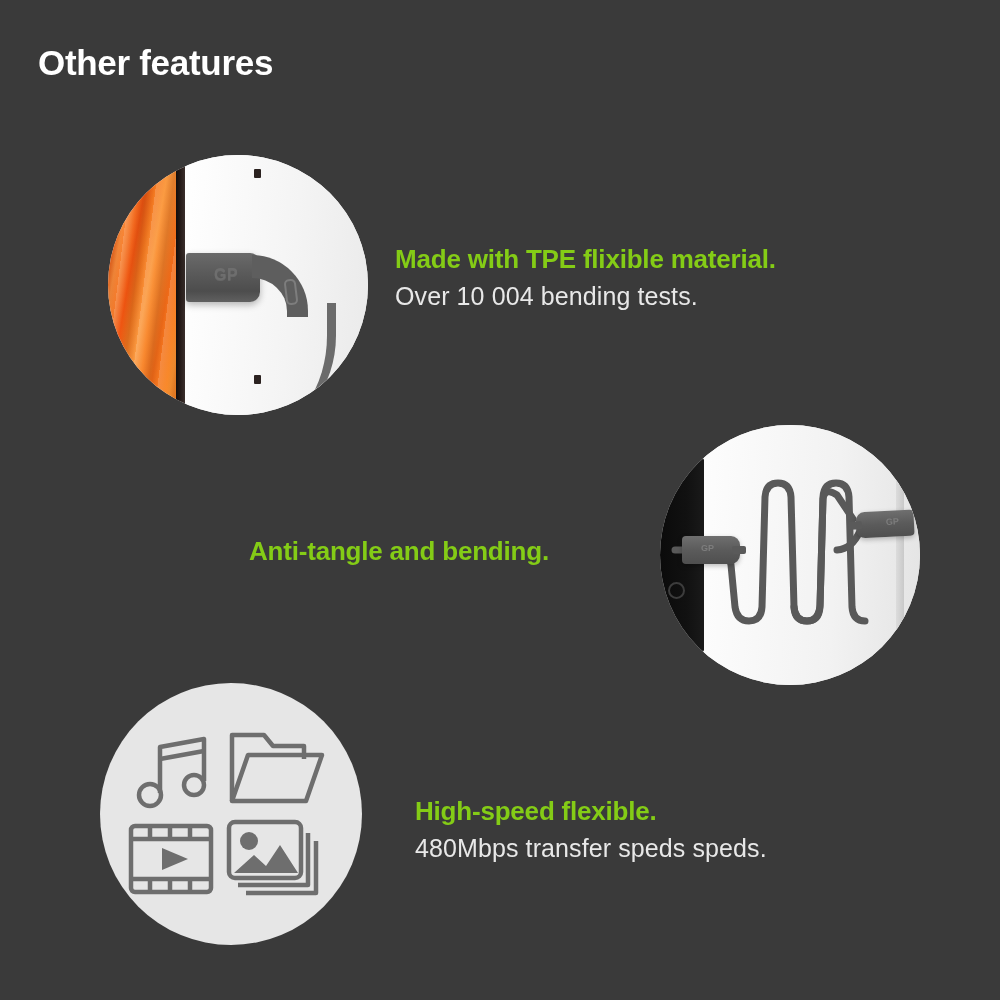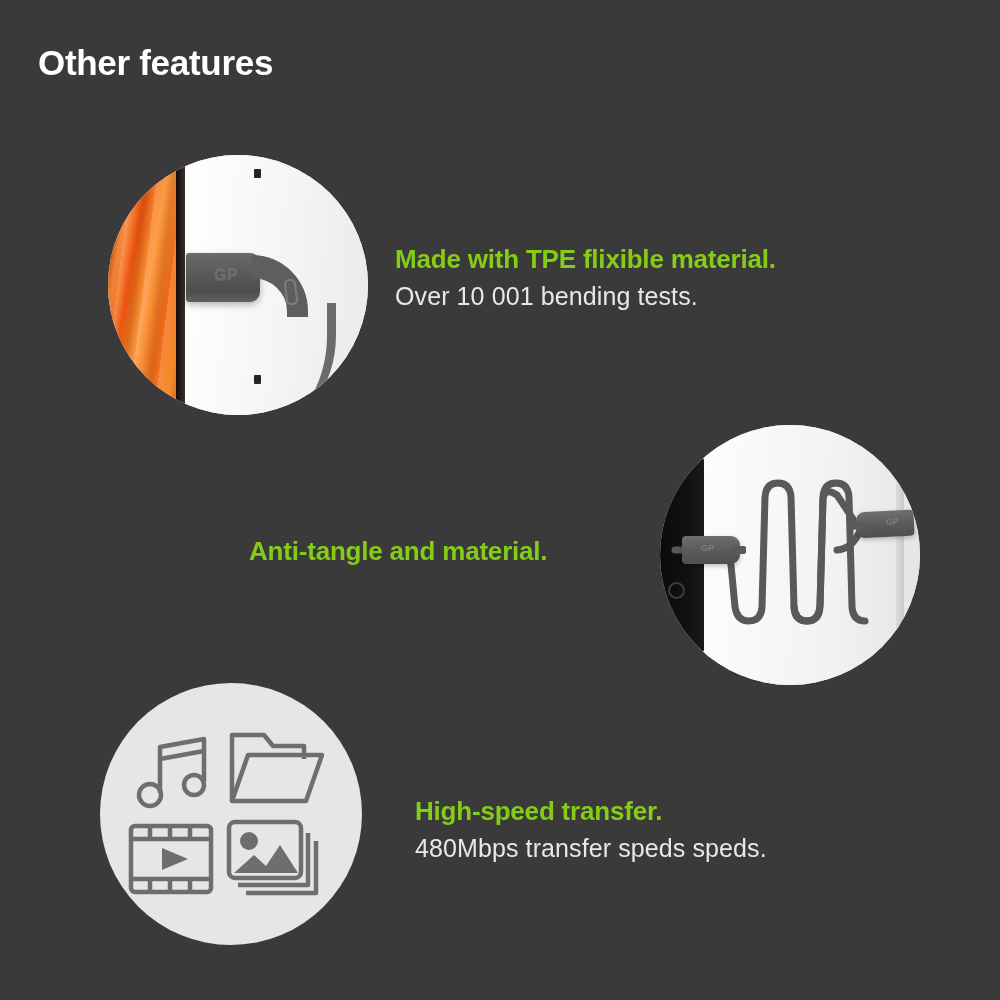--- a/index.html
+++ b/index.html
@@ -332,21 +332,21 @@
       <span class="connector-1-label">GP</span>
     </div>
     <div class="strain-relief-1"></div>
     <div class="strain-slot-1"></div>
     <div class="cable-1"></div>
     <div class="cable-1-tail"></div>
   </div>
 
   <div class="feature-text" id="text-1">
     <div class="feature-title">Made with TPE flixible material.</div>
-    <div class="feature-sub">Over 10 001 bending tests.</div>
+    <div class="feature-sub">Over 10 004 bending tests.</div>
   </div>
 
   <div class="feature-circle" id="circle-2">
 
     <div class="phone2-dark">
       <div class="phone2-hole"></div>
     </div>
     <div class="phone2-white"></div>
     <div class="phone2-edge"></div>
 
@@ -381,21 +381,21 @@
       <span class="cl">GP</span>
       <span class="nub"></span>
     </div>
     <div class="connector-2-right">
       <span class="cl">GP</span>
       <span class="nub"></span>
     </div>
   </div>
 
   <div class="feature-text" id="text-2">
-    <div class="feature-title">Anti-tangle and material.</div>
+    <div class="feature-title">Anti-tangle and bending.</div>
   </div>
 
   <div class="feature-circle" id="circle-3">
     <div class="icon-grid">
 
       <svg class="media-icon" style="left:32px; top:50px;" width="86" height="80" viewBox="0 0 86 80">
         <g fill="none" stroke="#6e6e6e" stroke-width="4.5" stroke-linejoin="round">
           <path d="M 28 60 L 28 14 L 72 6 L 72 48"></path>
           <path d="M 28 26 L 72 18"></path>
         </g>
@@ -428,17 +428,17 @@
           <rect x="3" y="3" width="72" height="56" rx="6"></rect>
         </g>
         <circle cx="23" cy="22" r="9" fill="#6e6e6e"></circle>
         <path d="M 8 54 L 28 36 L 40 47 L 54 26 L 72 54 Z" fill="#6e6e6e"></path>
       </svg>
 
     </div>
   </div>
 
   <div class="feature-text" id="text-3">
-    <div class="feature-title">High-speed transfer.</div>
+    <div class="feature-title">High-speed flexible.</div>
     <div class="feature-sub">480Mbps transfer speds speds.</div>
   </div>
 
 </div>
 
 </body></html>

